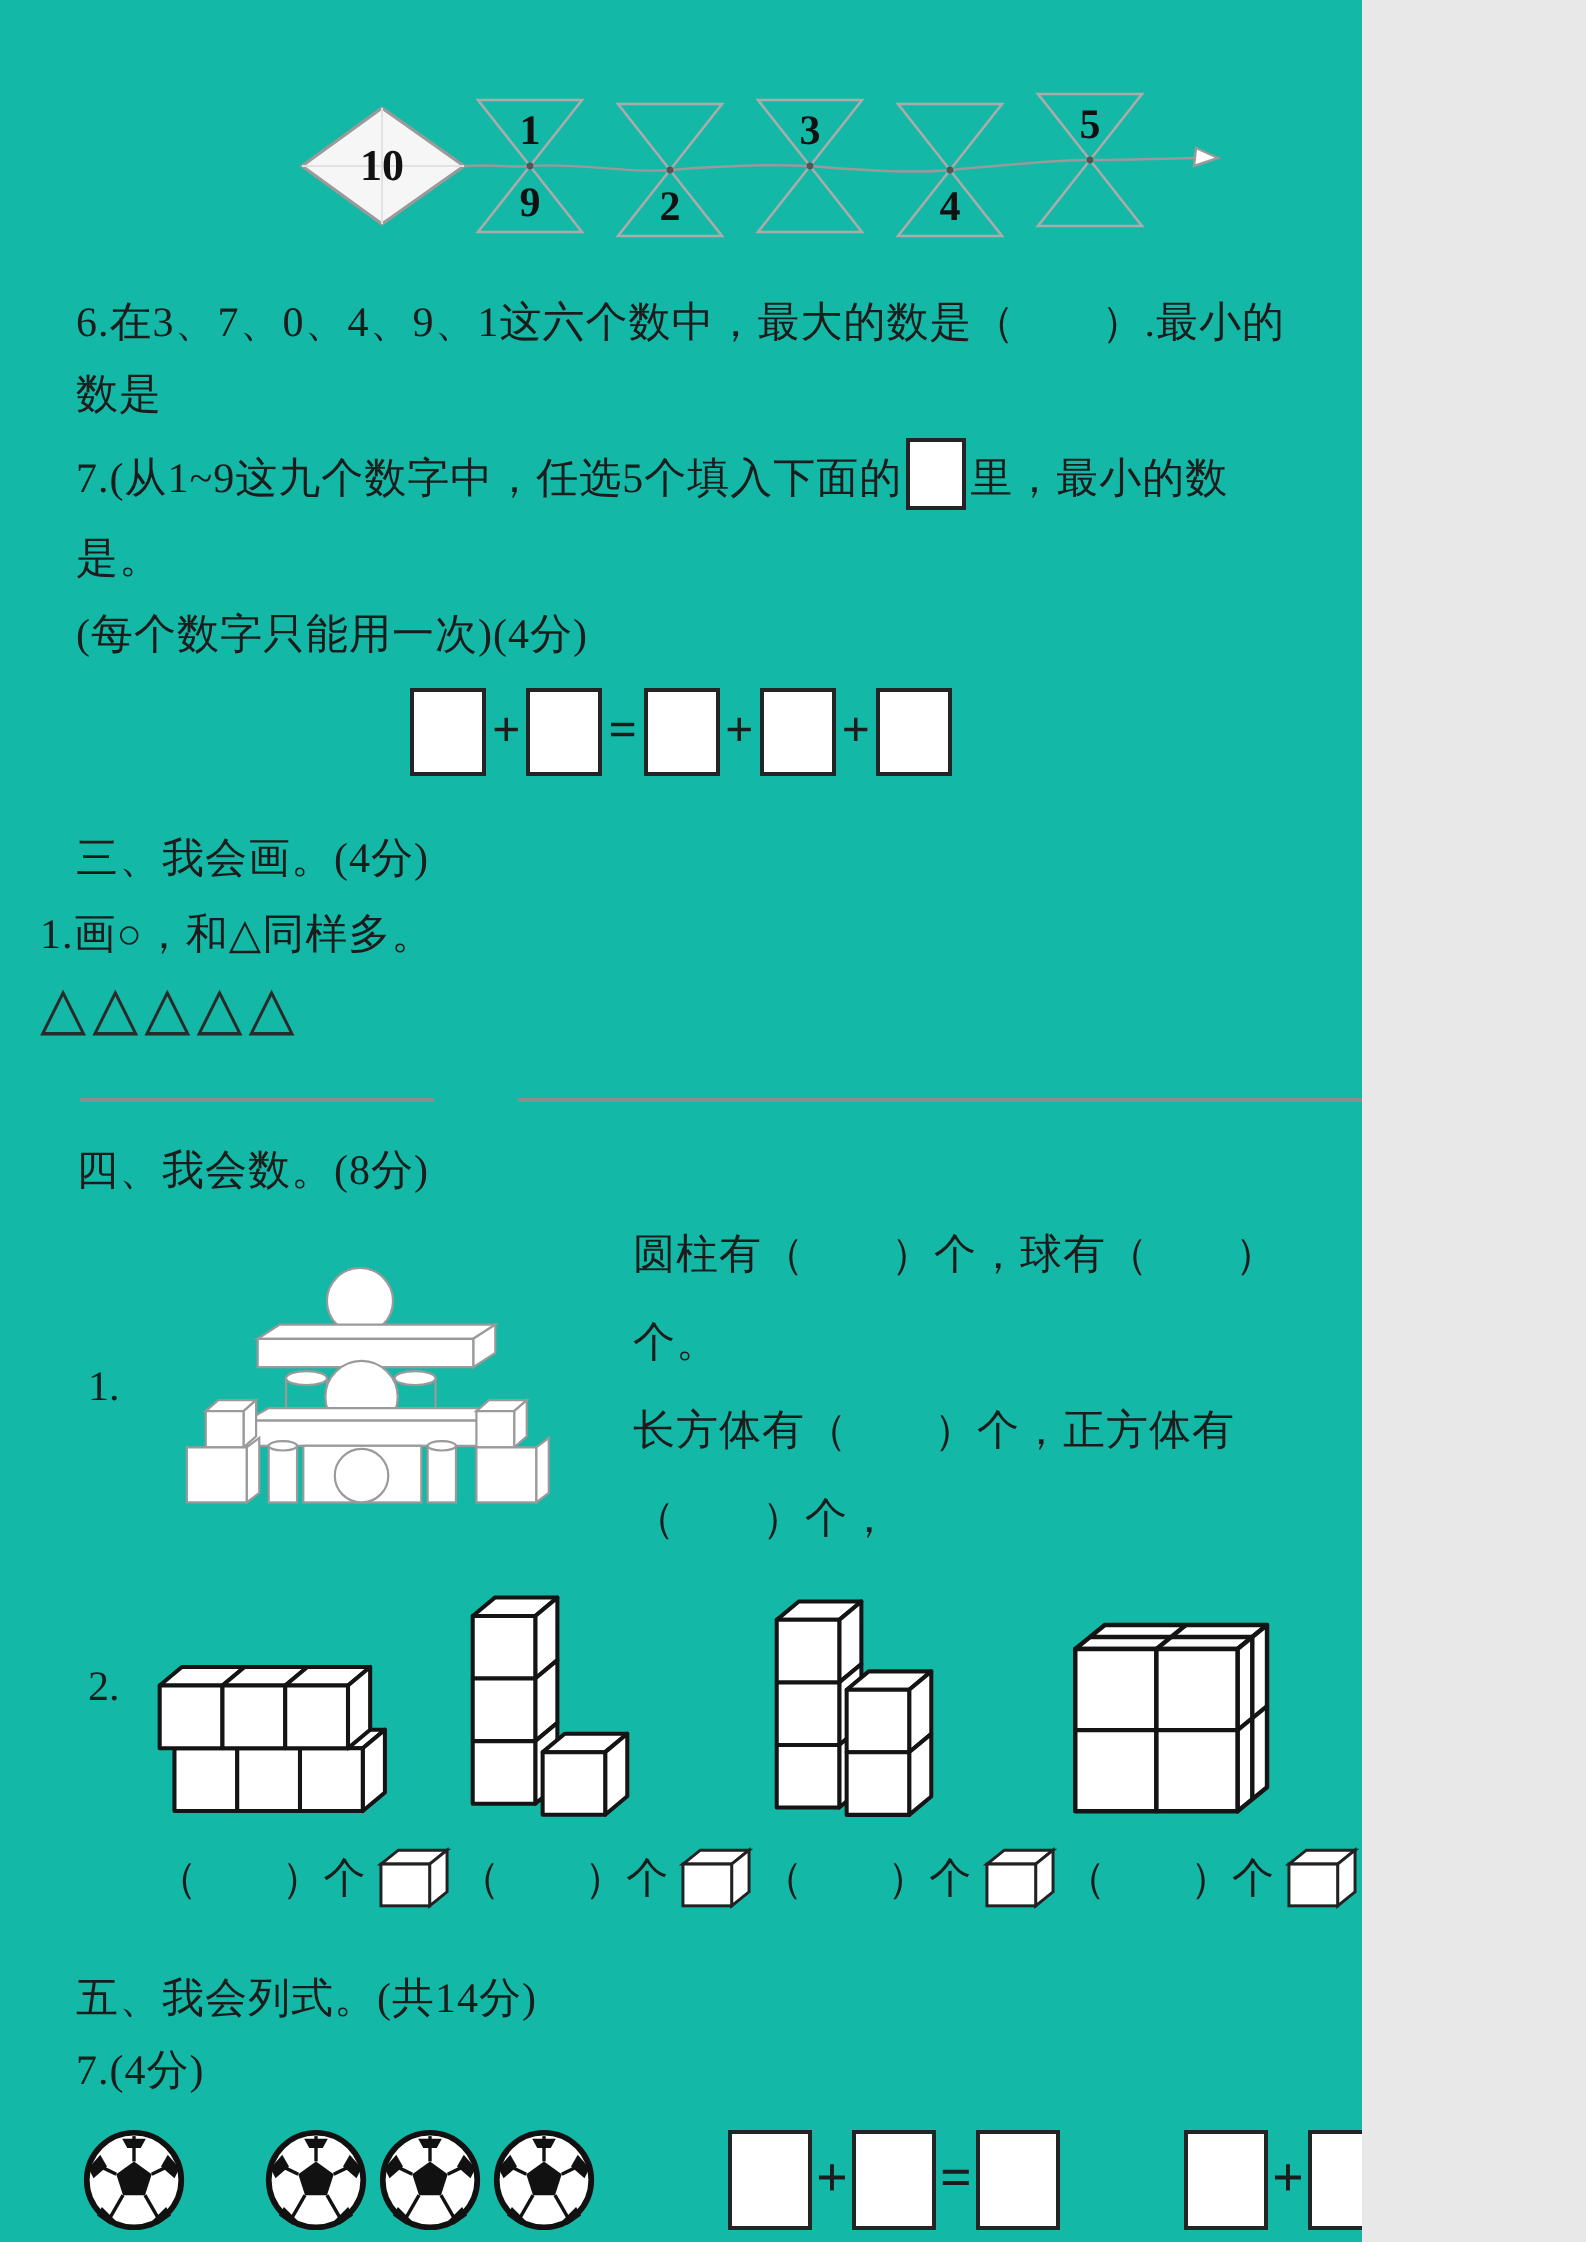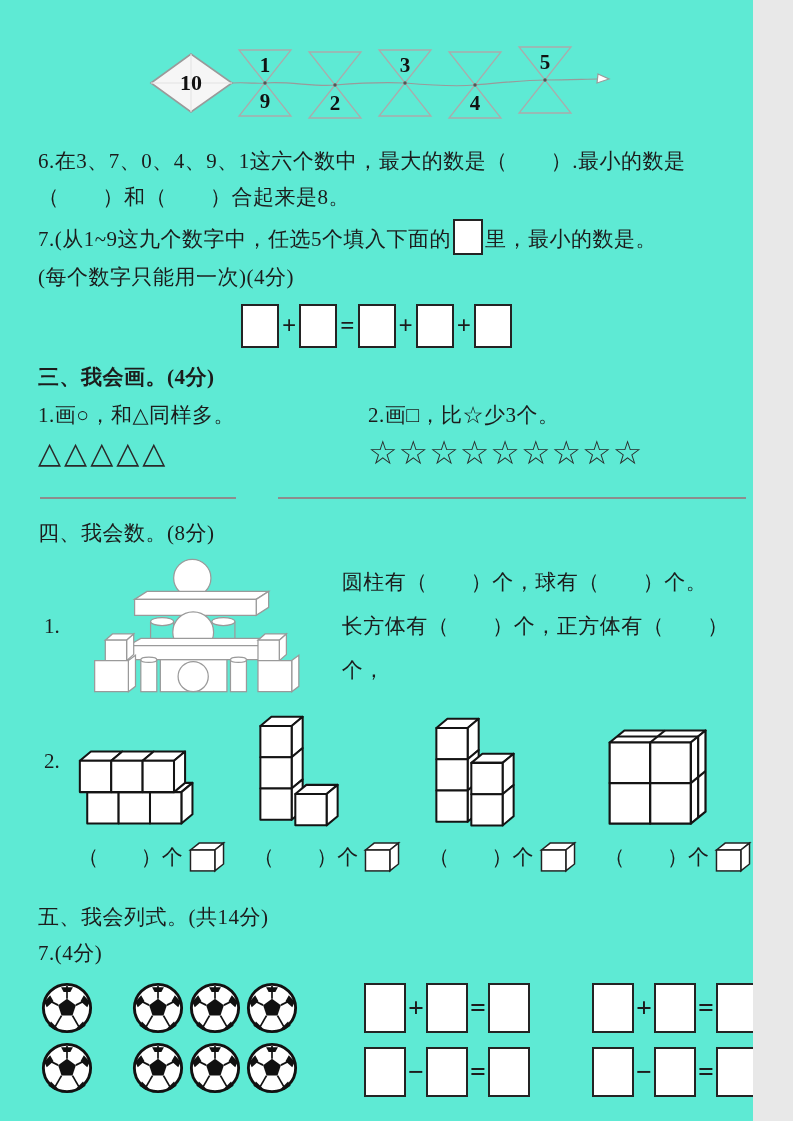--- a/index.html
+++ b/index.html
@@ -1,17 +1,17 @@
 <!DOCTYPE html>
 <html><head>
 <meta charset="utf-8">
 <style>
   html,body{margin:0;padding:0;background:#e8e8e8;}
   .page{
-    position:relative;width:753px;height:1121px;background:#5eead4;
+    position:relative;width:681px;height:1121px;background:#14b8a6;
     overflow:hidden;color:#1c1c1c;
     font-family:"Liberation Serif","DejaVu Serif",serif;
   }
   p{margin:0;}
   .tline{font-size:21px;line-height:36px;letter-spacing:0.5px;}
   .indent{padding-left:38px;padding-right:30px;}
 
   
   .kitefig{position:relative;width:500px;height:95px;margin:38px 0 0 140px;}
   .kitefig svg{position:absolute;left:0;top:0;}
@@ -21,21 +21,21 @@
   }
   .knum.kite10{width:36px;font-size:22px;}
 
   
   .fbox{display:inline-block;width:38px;height:44px;border:2px solid #242424;background:#fff;box-sizing:border-box;}
   .ibox{display:inline-block;width:30px;height:36px;border:2px solid #242424;background:#fff;box-sizing:border-box;vertical-align:-9px;margin:0 2px;}
   .op{display:inline-block;font-size:25px;margin:0 3px;vertical-align:12px;font-weight:bold;color:#1c1c1c;}
   .eqrow{display:flex;align-items:center;justify-content:center;margin-top:8px;height:46px;}
 
   
-  .s3cols{display:flex;padding-left:38px;margin-top:2px;}
+  .s3cols{display:flex;padding-left:20px;margin-top:2px;}
   .s3col1{width:330px;}
   .s3col2{width:380px;}
   .shapes{font-size:30px;line-height:40px;letter-spacing:3px;color:#2a2a2a;}
   .stars{font-size:33px;letter-spacing:1px;}
   .anslines{display:flex;margin-top:24px;}
   .ansline{height:2px;background:#8d8d8d;}
 
   
   .s4q1{display:flex;align-items:center;padding-left:44px;margin-top:2px;}
   .qnum{font-size:21px;margin-right:14px;}
@@ -120,48 +120,43 @@
     <span class="knum" style="left:251px;top:14px;">3</span>
     <span class="knum" style="left:251px;top:50px;"></span>
     <span class="knum" style="left:321px;top:16px;"></span>
     <span class="knum" style="left:321px;top:52px;">4</span>
     <span class="knum" style="left:391px;top:11px;">5</span>
     <span class="knum" style="left:391px;top:47px;"></span>
   </div>
 
   <div class="indent" style="margin-top:10px;">
     <p class="tline">6.在3、7、0、4、9、1这六个数中，最大的数是（　　）.最小的数是</p>
-    <p class="tline">（　　）和（　　）合起来是8。</p>
   </div>
 
   <div class="indent" style="margin-top:4px;">
     <p class="tline" style="line-height:40px;"><span>7.(从1~9这九个数字中，任选5个填入下面的</span><span class="ibox"></span><span>里，最小的数是。</span></p>
     <p class="tline">(每个数字只能用一次)(4分)</p>
   </div>
   <div class="eqrow">
     <span class="fbox"></span>
     <span class="op">+</span>
     <span class="fbox"></span>
     <span class="op">=</span>
     <span class="fbox"></span>
     <span class="op">+</span>
     <span class="fbox"></span>
     <span class="op">+</span>
     <span class="fbox"></span>
   </div>
 
-  <p class="tline indent" style="margin-top:10px;font-weight:bold;">三、我会画。(4分)</p>
+  <p class="tline indent" style="margin-top:22px;">三、我会画。(4分)</p>
   <div class="s3cols">
     <div class="s3col1">
       <p class="tline">1.画○，和△同样多。</p>
       <p class="shapes">△△△△△</p>
-    </div>
-    <div class="s3col2">
-      <p class="tline">2.画□，比☆少3个。</p>
-      <p class="shapes stars">☆☆☆☆☆☆☆☆☆</p>
     </div>
   </div>
   <div class="anslines">
     <div class="ansline" style="width:196px;margin-left:40px;"></div>
     <div class="ansline" style="width:468px;margin-left:42px;"></div>
   </div>
 
   <p class="tline indent" style="margin-top:16px;">四、我会数。(8分)</p>
 
   <div class="s4q1">

